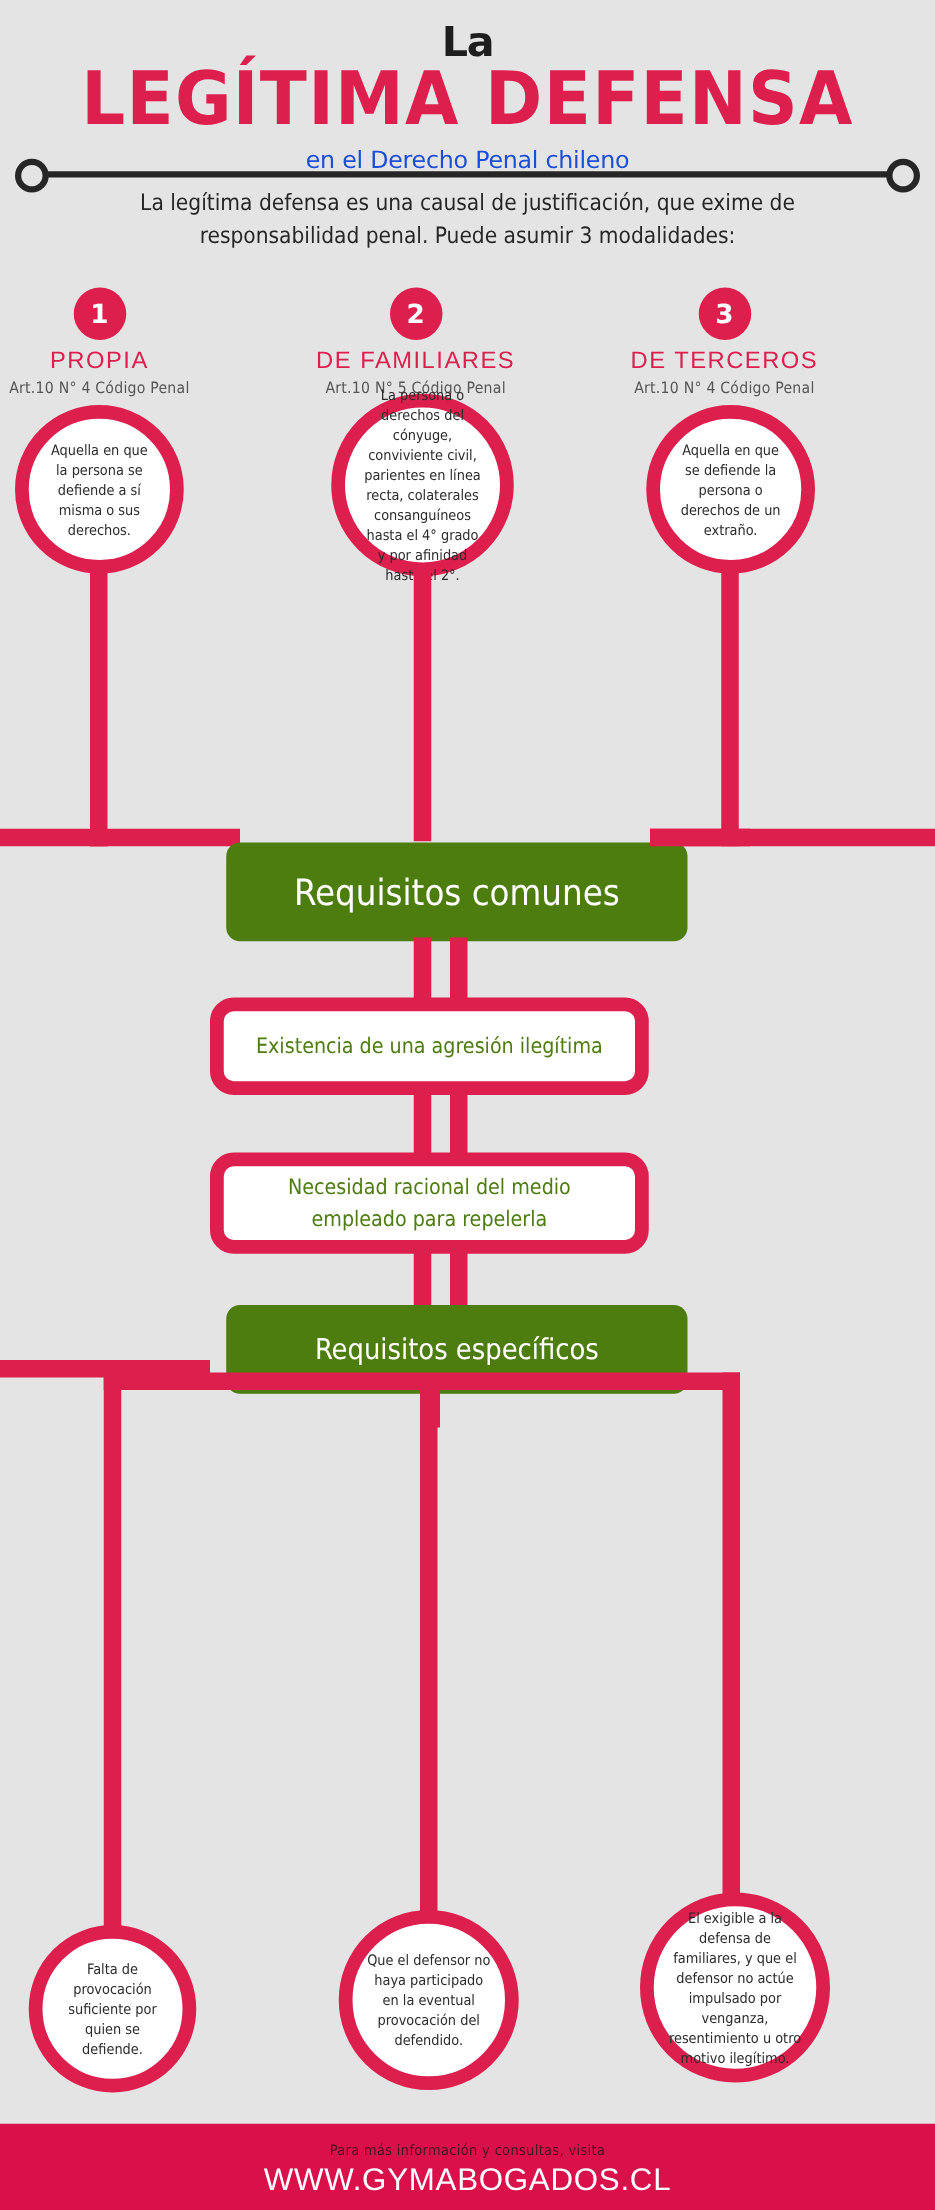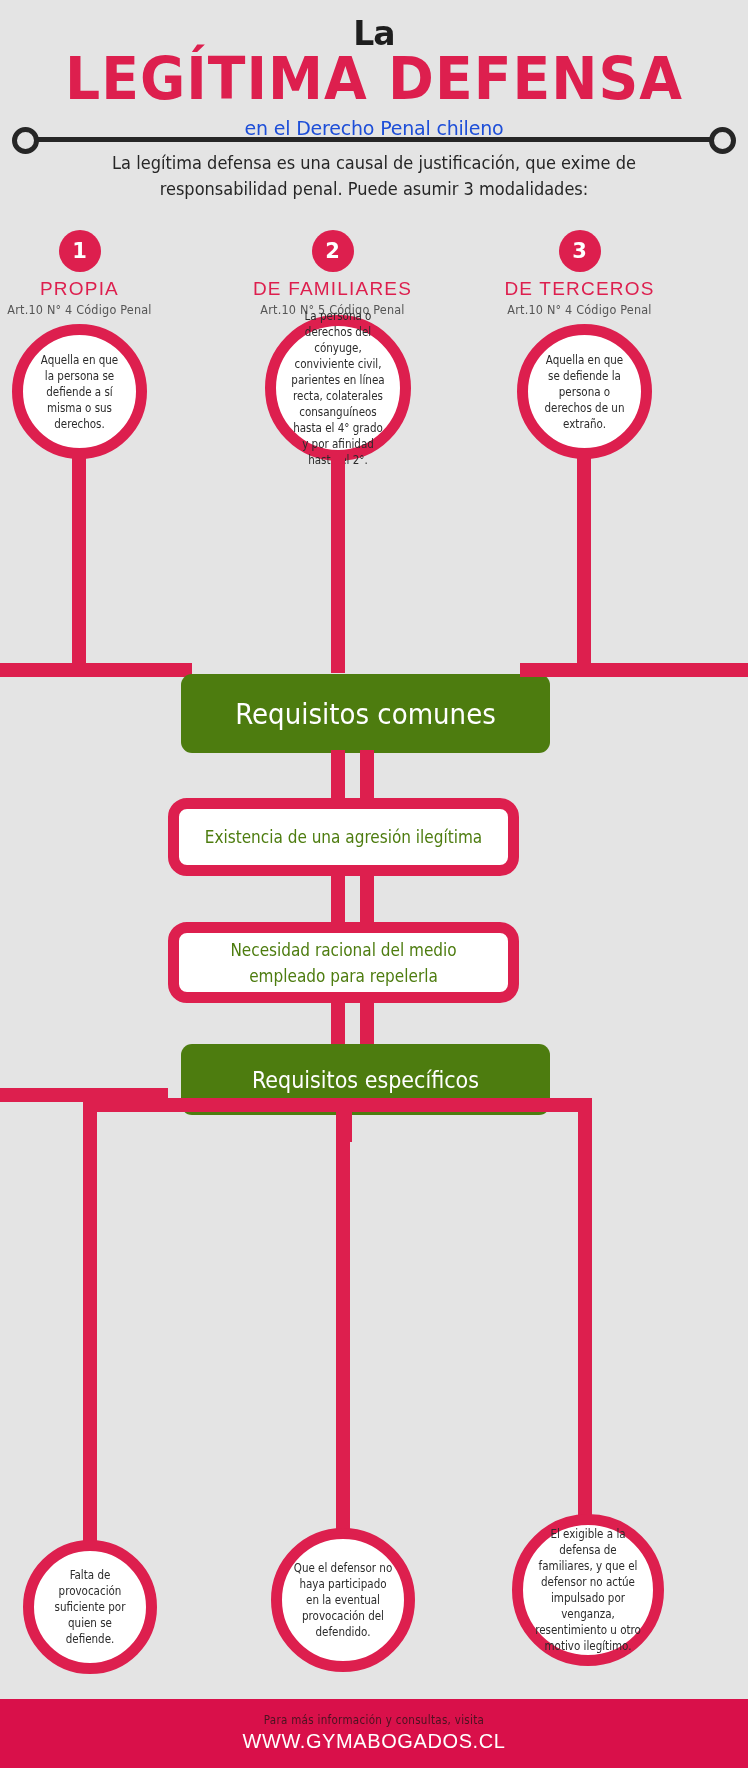--- a/index.html
+++ b/index.html
@@ -137,21 +137,21 @@
   .foot{
     position:absolute;left:0;bottom:0;width:748px;height:69px;
     background:#d9104a;text-align:center;color:#fff;
   }
   .foot .f1{
     font-family:"DejaVu Sans Condensed","Liberation Sans", sans-serif;
     font-size:11.5px;letter-spacing:0.3px;padding-top:14px;color:#4a1320;
   }
   .foot .f2{
     font-family:"Liberation Sans", sans-serif;
-    font-size:20px;letter-spacing:0.6px;margin-top:3px;color:#fff;
+    font-size:25px;letter-spacing:0.6px;margin-top:3px;color:#fff;
   }
 </style>
 </head>
 <body>
 
 <div class="page">
 
   <div class="hdr">
     <div class="hdr-la">La</div>
     <div class="hdr-main">LEGÍTIMA DEFENSA</div>

